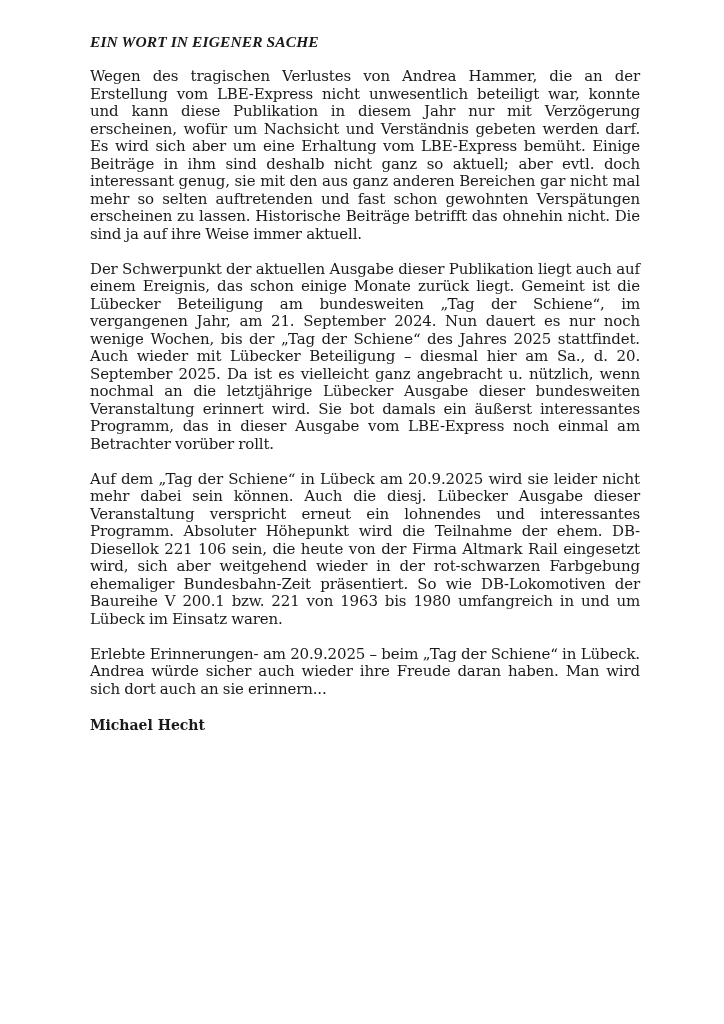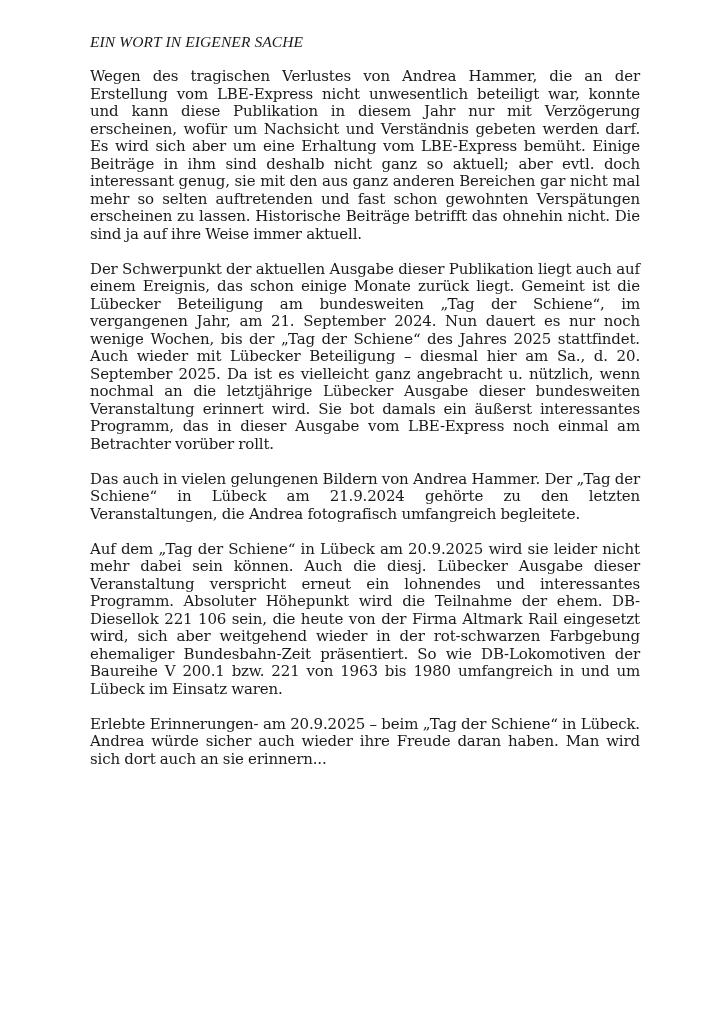--- a/index.html
+++ b/index.html
@@ -16,21 +16,21 @@
       color: #1a1a1a;
     }
     .page {
       position: absolute;
       left: 90px;
       top: 33px;
       width: 550px;
     }
     .title {
       font-family: "Liberation Serif", "DejaVu Serif", serif;
-      font-weight: normal;
+      font-weight: bold;
       font-style: italic;
       font-size: 15.5px;
       line-height: 18px;
       margin: 0 0 17px 0;
       letter-spacing: 0.1px;
     }
     .para {
       font-size: 15px;
       line-height: 17.5px;
       margin: 0 0 17.5px 0;
@@ -49,16 +49,16 @@
       margin: 0;
     }
   </style>
 </head>
 <body>
 
 <div class="page">
   <h1 class="title">EIN WORT IN EIGENER SACHE</h1>
   <p class="para">Wegen des tragischen Verlustes von Andrea Hammer, die an der Erstellung vom LBE-Express nicht unwesentlich beteiligt war, konnte und kann diese Publikation in diesem Jahr nur mit Verzögerung erscheinen, wofür um Nachsicht und Verständnis gebeten werden darf. Es wird sich aber um eine Erhaltung vom LBE-Express bemüht. Einige Beiträge in ihm sind deshalb nicht ganz so aktuell; aber evtl. doch interessant genug, sie mit den aus ganz anderen Bereichen gar nicht mal mehr so selten auftretenden und fast schon gewohnten Verspätungen erscheinen zu lassen. Historische Beiträge betrifft das ohnehin nicht. Die sind ja auf ihre Weise immer aktuell.</p>
   <p class="para">Der Schwerpunkt der aktuellen Ausgabe dieser Publikation liegt auch auf einem Ereignis, das schon einige Monate zurück liegt. Gemeint ist die Lübecker Beteiligung am bundesweiten „Tag der Schiene“, im vergangenen Jahr, am 21. September 2024. Nun dauert es nur noch wenige Wochen, bis der  „Tag der Schiene“ des Jahres 2025 stattfindet. Auch wieder mit Lübecker Beteiligung – diesmal hier am Sa., d. 20. September 2025. Da ist es vielleicht ganz angebracht u. nützlich, wenn nochmal an die letztjährige Lübecker Ausgabe dieser bundesweiten Veranstaltung erinnert wird. Sie bot damals ein äußerst interessantes Programm, das in dieser Ausgabe vom LBE-Express noch einmal am Betrachter vorüber rollt.</p>
-  <p class="para">Das auch in vielen gelungenen Bildern von Andrea Hammer. Der  „Tag der Schiene“ in Lübeck am 21.9.2024 gehörte zu den letzten Veranstaltungen, die Andrea fotografisch umfangreich begleitete.</p>
   <p class="para">Auf dem  „Tag der Schiene“ in Lübeck am 20.9.2025 wird sie leider nicht mehr dabei sein können. Auch die diesj. Lübecker Ausgabe dieser Veranstaltung verspricht erneut ein lohnendes und interessantes Programm. Absoluter Höhepunkt wird die Teilnahme der ehem. DB-Diesellok 221 106 sein, die heute von der Firma Altmark Rail eingesetzt wird, sich aber weitgehend wieder in der rot-schwarzen Farbgebung ehemaliger Bundesbahn-Zeit präsentiert. So wie DB-Lokomotiven der Baureihe V 200.1 bzw. 221 von 1963 bis 1980 umfangreich in und um Lübeck im Einsatz waren.</p>
   <p class="para">Erlebte Erinnerungen- am 20.9.2025 – beim „Tag der Schiene“ in Lübeck. Andrea würde sicher auch wieder ihre Freude daran haben. Man wird sich dort auch an sie erinnern...</p>
+  <p class="signature">Michael Hecht</p>
 </div>
 
 </body></html>

